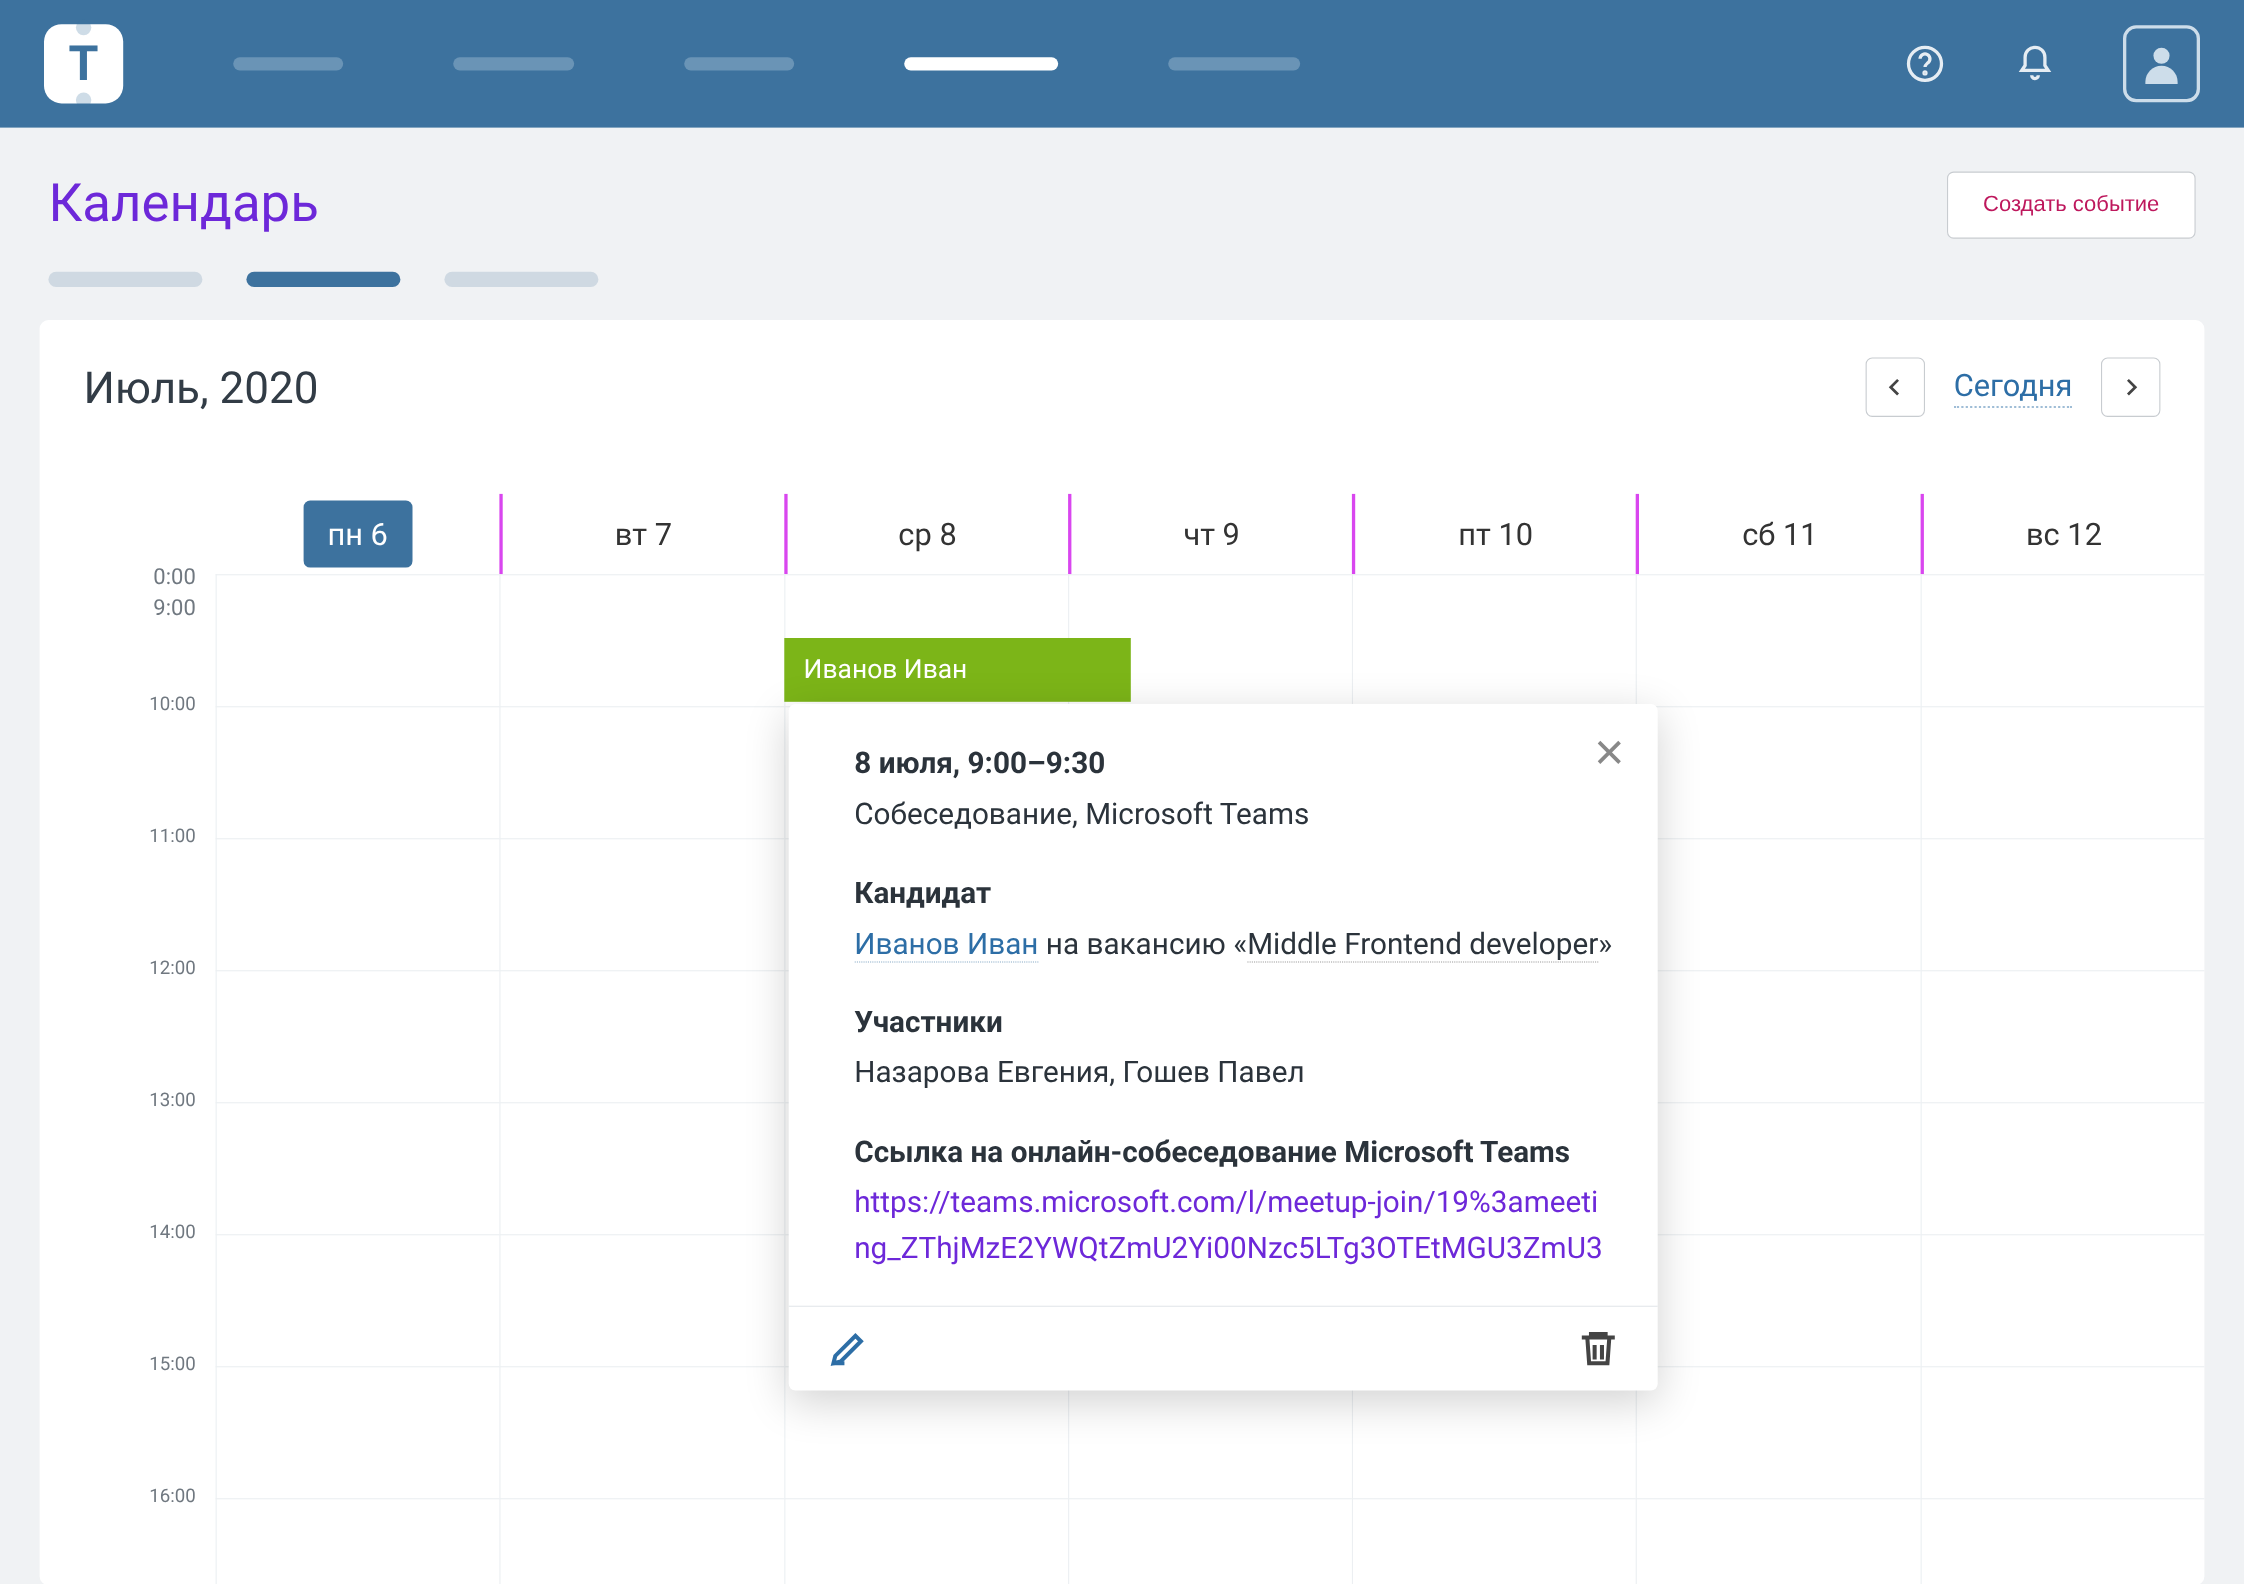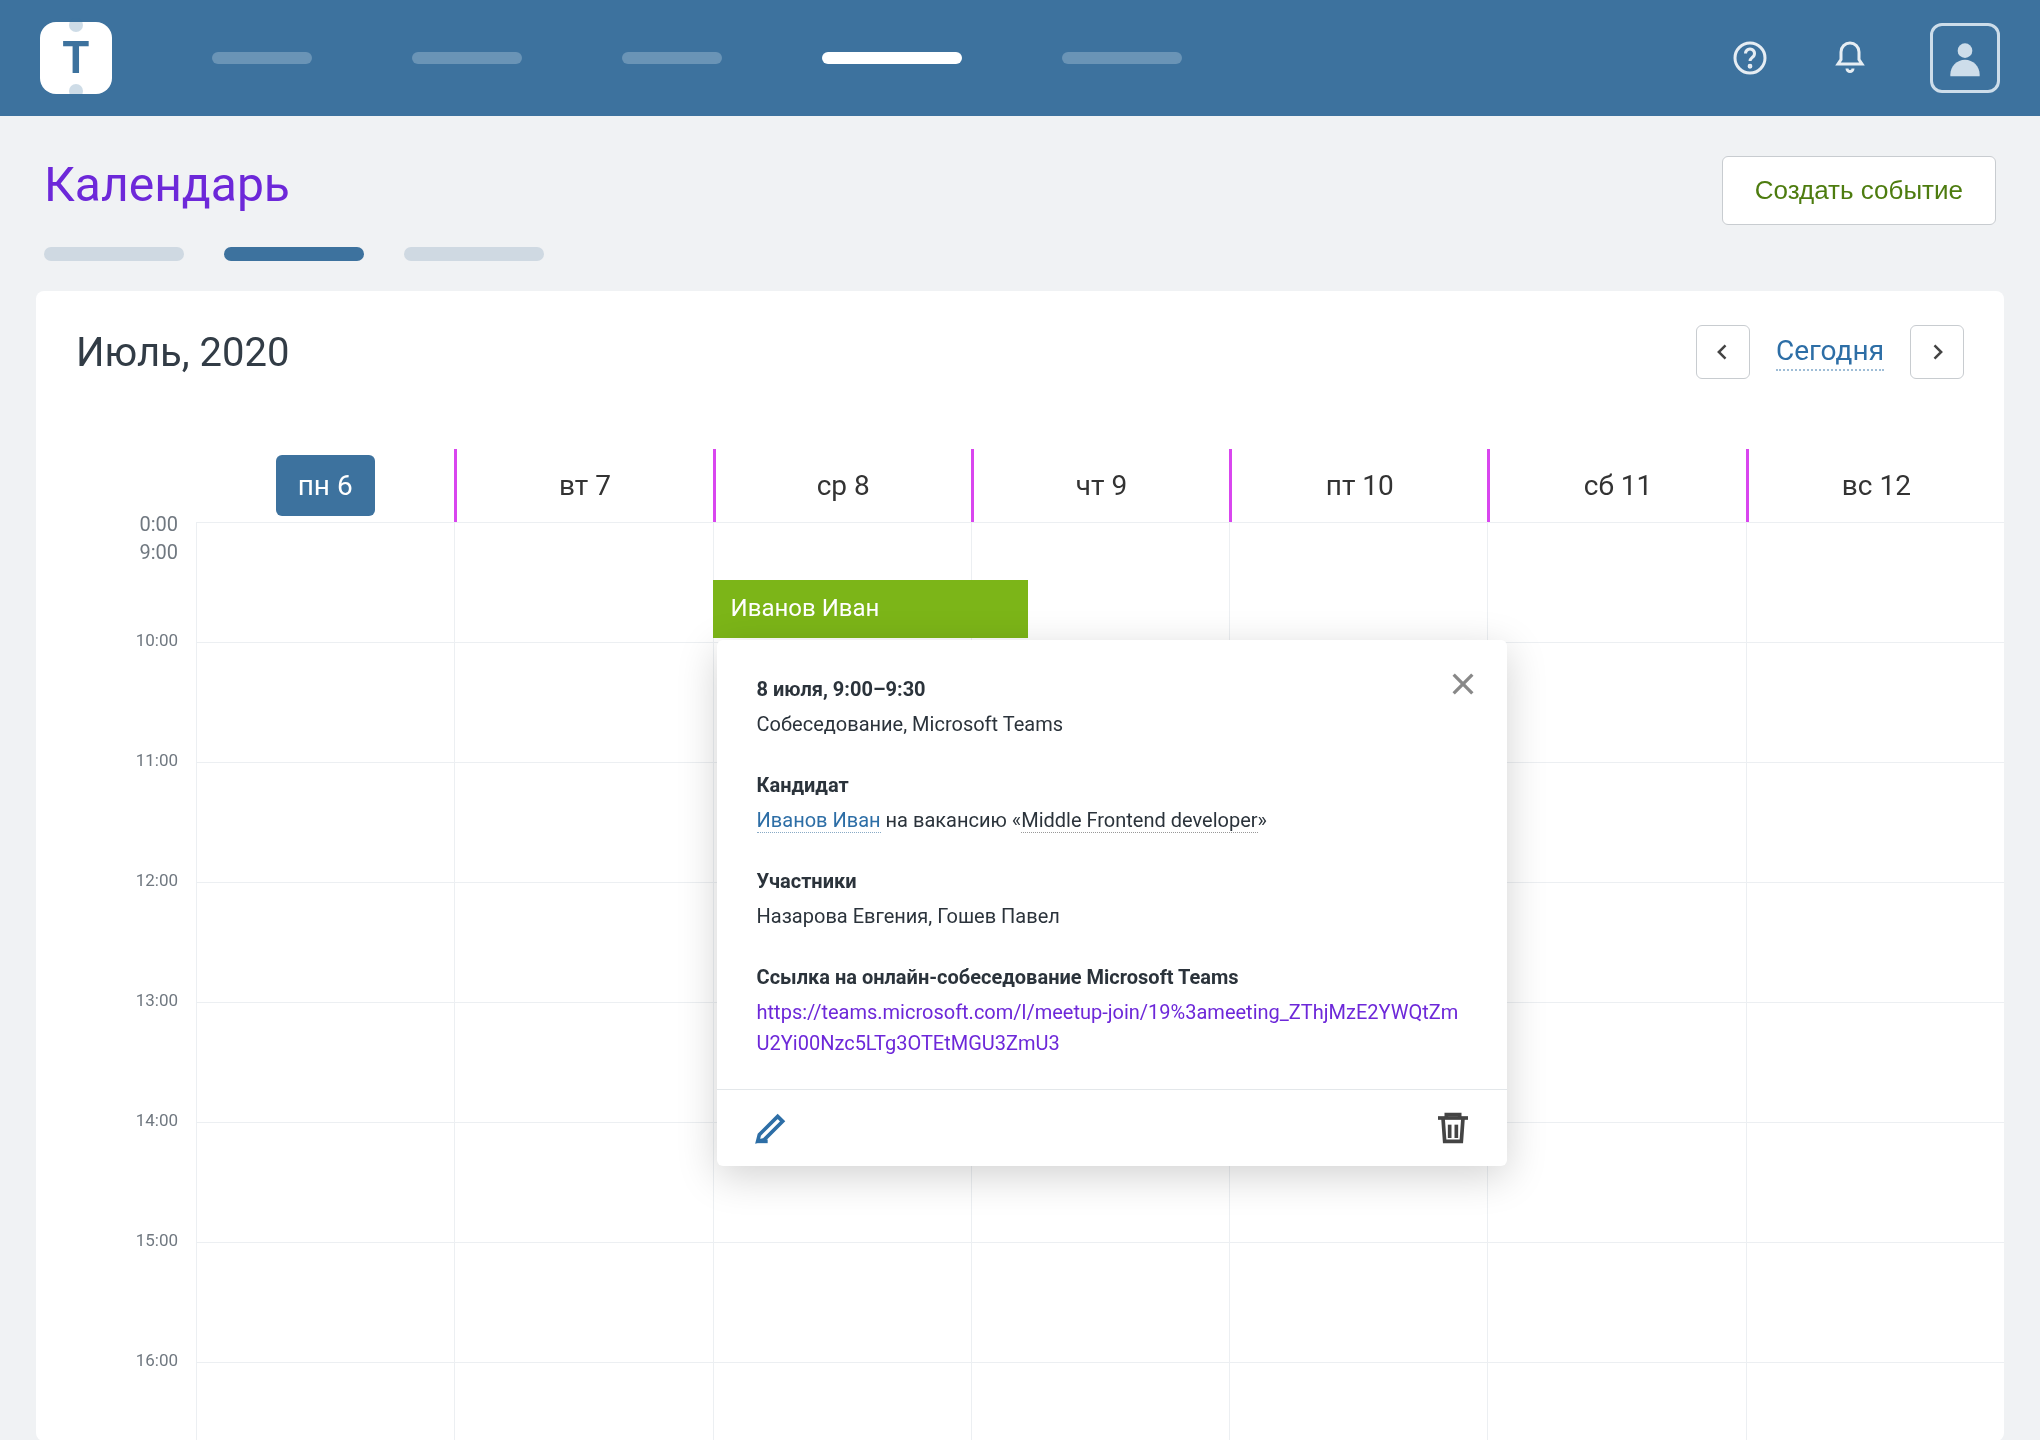--- a/index.html
+++ b/index.html
@@ -84,22 +84,22 @@
     color: #6d28d9;
     margin-bottom: 34px;
   }
   .header-row { display: flex; align-items: flex-start; }
   .create-btn {
     margin-left: auto;
     border: 1px solid #c8ccd0;
     background: #fff;
     border-radius: 6px;
     padding: 18px 32px;
-    font-size: 26px;
-    color: #4d7c0f;
+    font-size: 20px;
+    color: #be185d;
     cursor: pointer;
   }
   .subtabs { display: flex; gap: 40px; }
   .subtab-placeholder {
     height: 14px;
     border-radius: 7px;
   }
   .st1 { width: 140px; background: #cfd9e2; }
   .st2 { width: 140px; background: #3d729e; }
   .st3 { width: 140px; background: #cfd9e2; }
@@ -207,22 +207,22 @@
     left: calc(160px + (100% - 160px)/7 * 2 + 4px);
     width: 790px;
     background: #fff;
     border-radius: 6px;
     box-shadow: 0 10px 40px rgba(0,0,0,0.18);
     z-index: 10;
     display: flex;
     flex-direction: column;
   }
   .popover-body {
-    padding: 34px 40px 30px 40px;
-    font-size: 20px;
+    padding: 34px 40px 30px 60px;
+    font-size: 27px;
     line-height: 1.55;
     color: #2b333b;
   }
   .popover-close {
     position: absolute;
     top: 28px; right: 28px;
     width: 32px; height: 32px;
     cursor: pointer;
     color: #888;
   }

